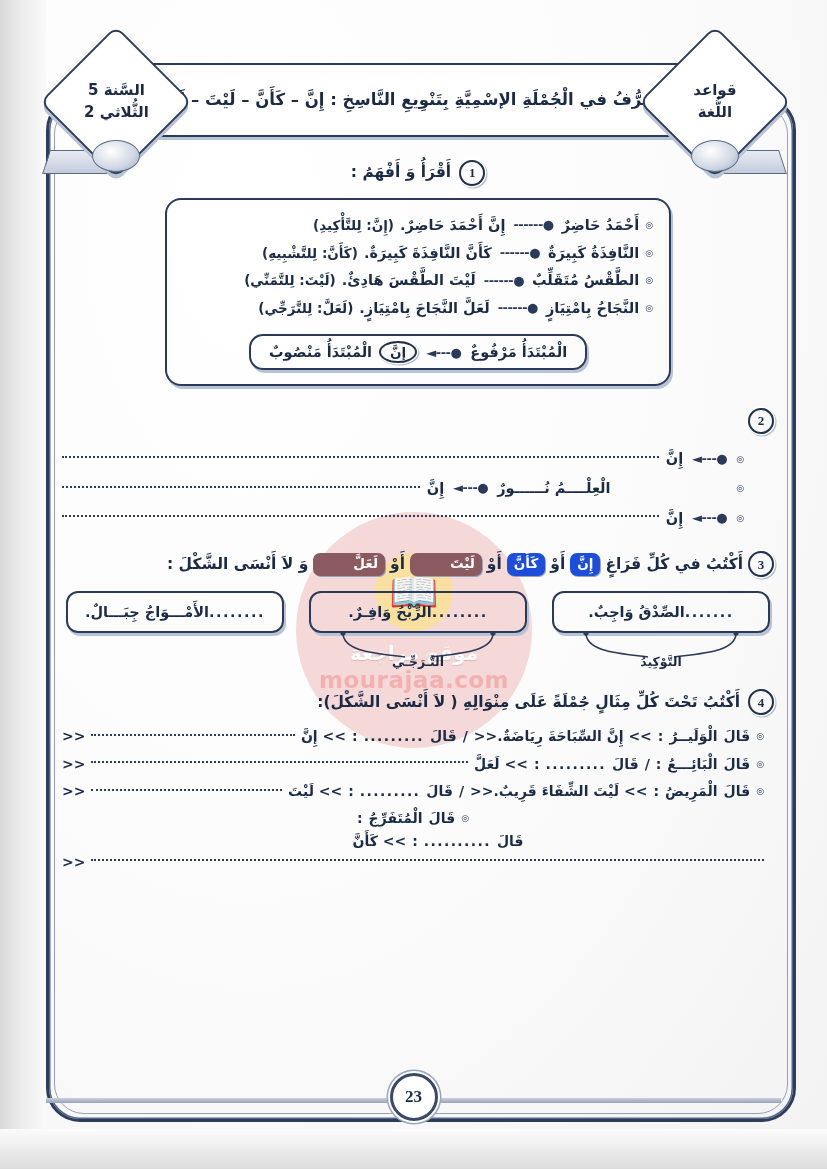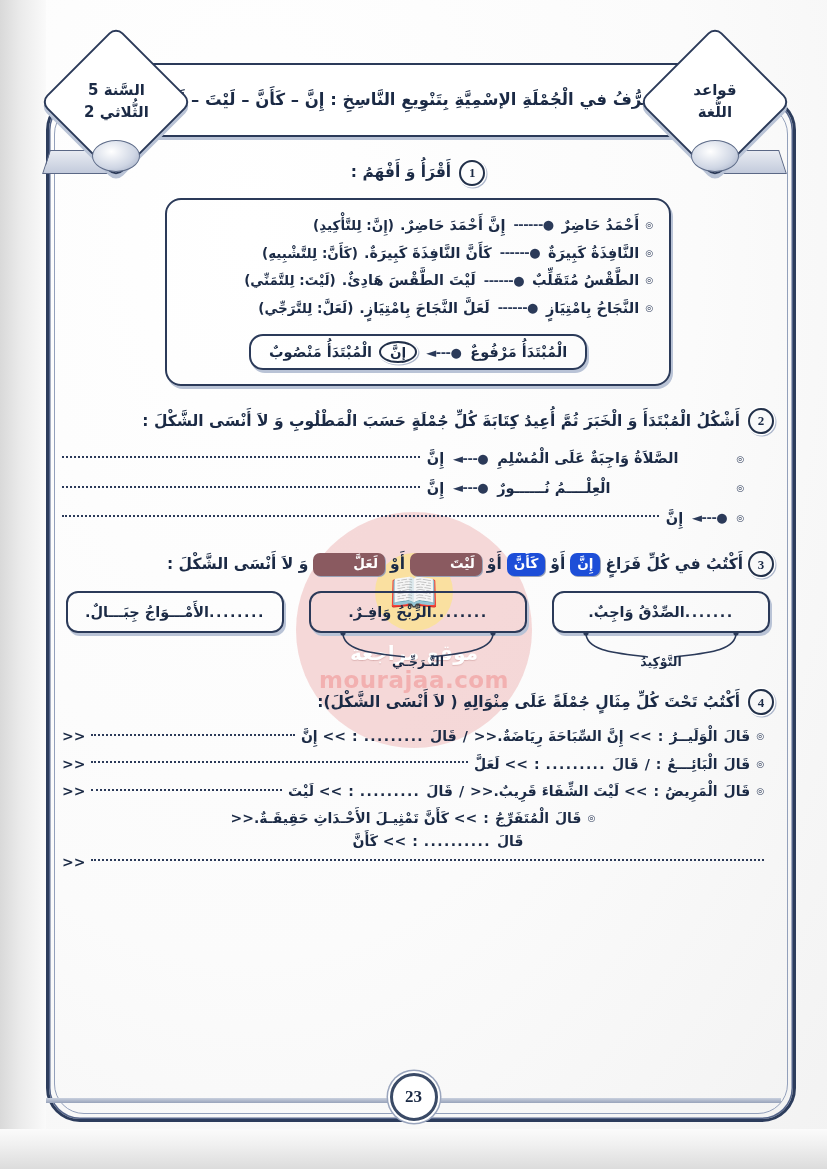--- a/index.html
+++ b/index.html
@@ -488,27 +488,25 @@
         <span class="arrow-dots">●---◄</span>
         <span class="rule-pill">إِنَّ</span>
         <span>الْمُبْتَدَأُ مَنْصُوبٌ</span>
       </div>
     </div>
   </div>
 
   <div class="ex2">
     <div class="ex-head ex2-head">
       <span class="num-circle">2</span>
-      <span>أَشْكُلُ الْمُبْتَدَأَ وَ الْخَبَرَ ثُمَّ أُعِيدُ كِتَابَةَ كُلِّ جُمْلَةٍ حَسَبَ الْمَطْلُوبِ وَ لاَ أَنْسَى الشَّكْلَ :</span>
     </div>
 
     <div class="ex2-lines">
       <div class="ex2-row">
         <span class="bullet-small">◎</span>
-        <span class="ex2-sent">الصَّلاَةُ وَاجِبَةٌ عَلَى الْمُسْلِمِ</span>
         <span class="arrow-dots">●---◄</span>
         <span class="kw">إِنَّ</span>
         <span class="dotline"></span>
       </div>
       <div class="ex2-row">
         <span class="bullet-small">◎</span>
         <span class="ex2-sent">الْعِلْــــمُ نُــــــورٌ</span>
         <span class="arrow-dots">●---◄</span>
         <span class="kw">إِنَّ</span>
         <span class="dotline"></span>
@@ -627,21 +625,20 @@
         <span>&gt;&gt; لَيْتَ</span>
         <span class="tail-dotline"></span>
         <span>&lt;&lt;</span>
       </div>
 
       <div class="ex4-row ex4-row-center">
         <span class="bullet-small">◎</span>
         <span>قَالَ</span>
         <span>الْمُتَفَرِّجُ</span>
         <span>:</span>
-        <span class="ex4-quote">&gt;&gt; كَأَنَّ تَمْثِيـلَ الأَحْـدَاثِ حَقِيقَـةٌ.&lt;&lt;</span>
       </div>
 
       <div class="ex4-answer-row">
         <span>قَالَ</span>
         <span class="ex4-dots">..........</span>
         <span>:</span>
         <span>&gt;&gt; كَأَنَّ</span>
       </div>
 
       <div class="ex4-trailer">

